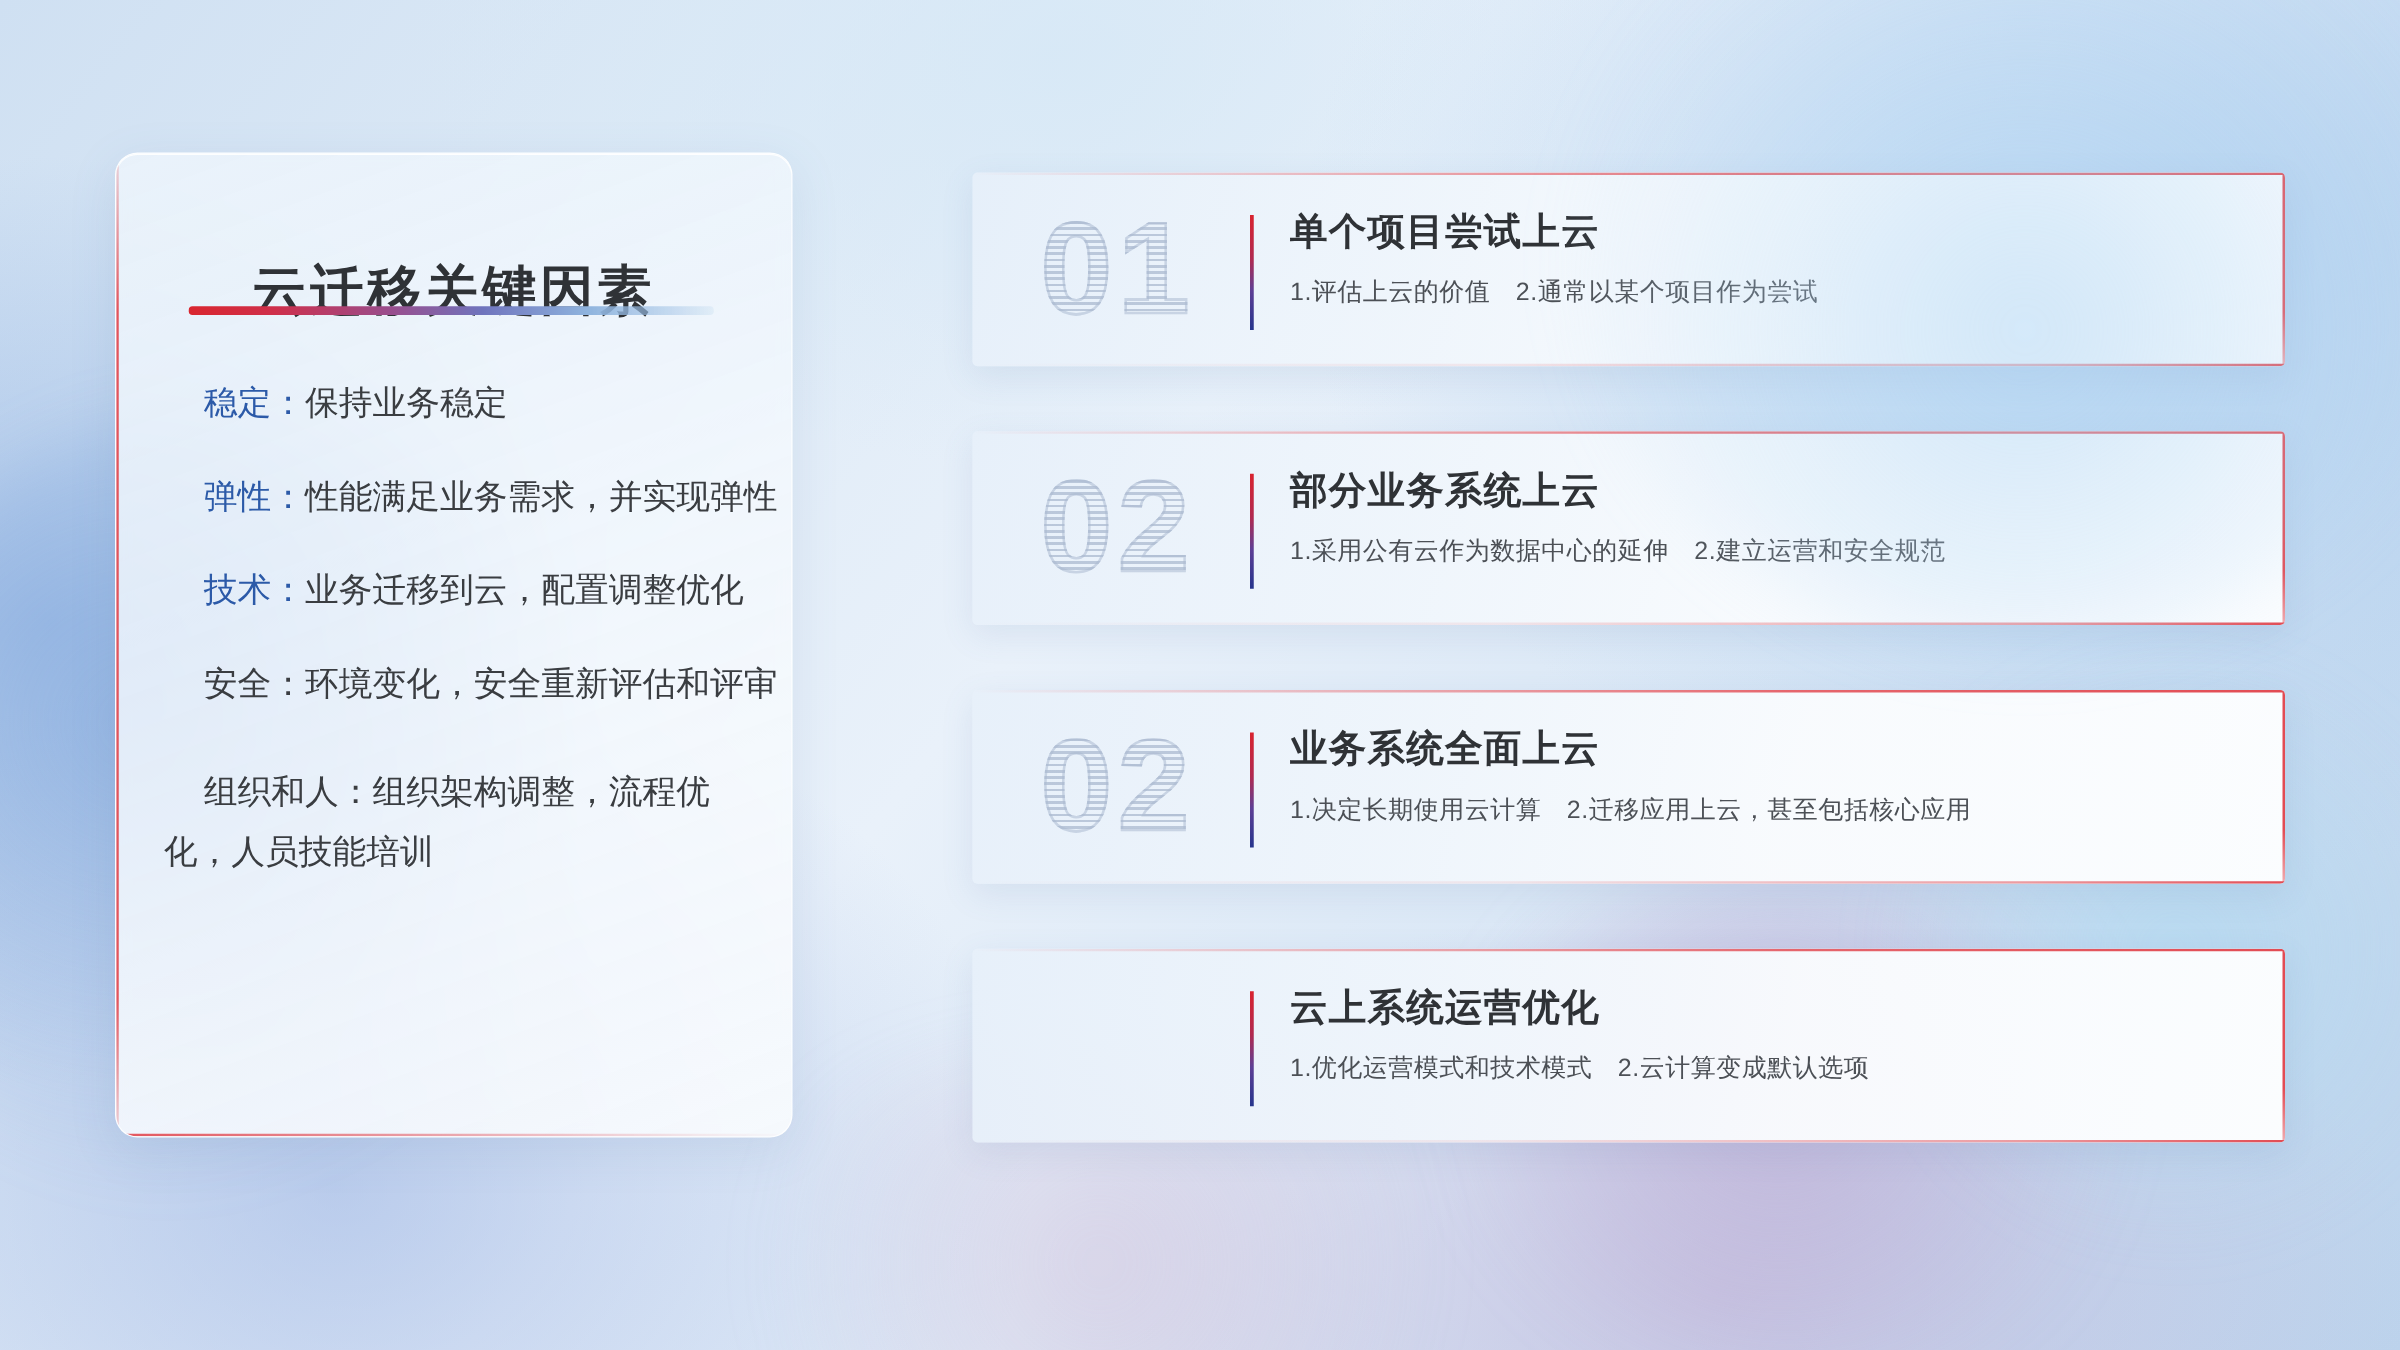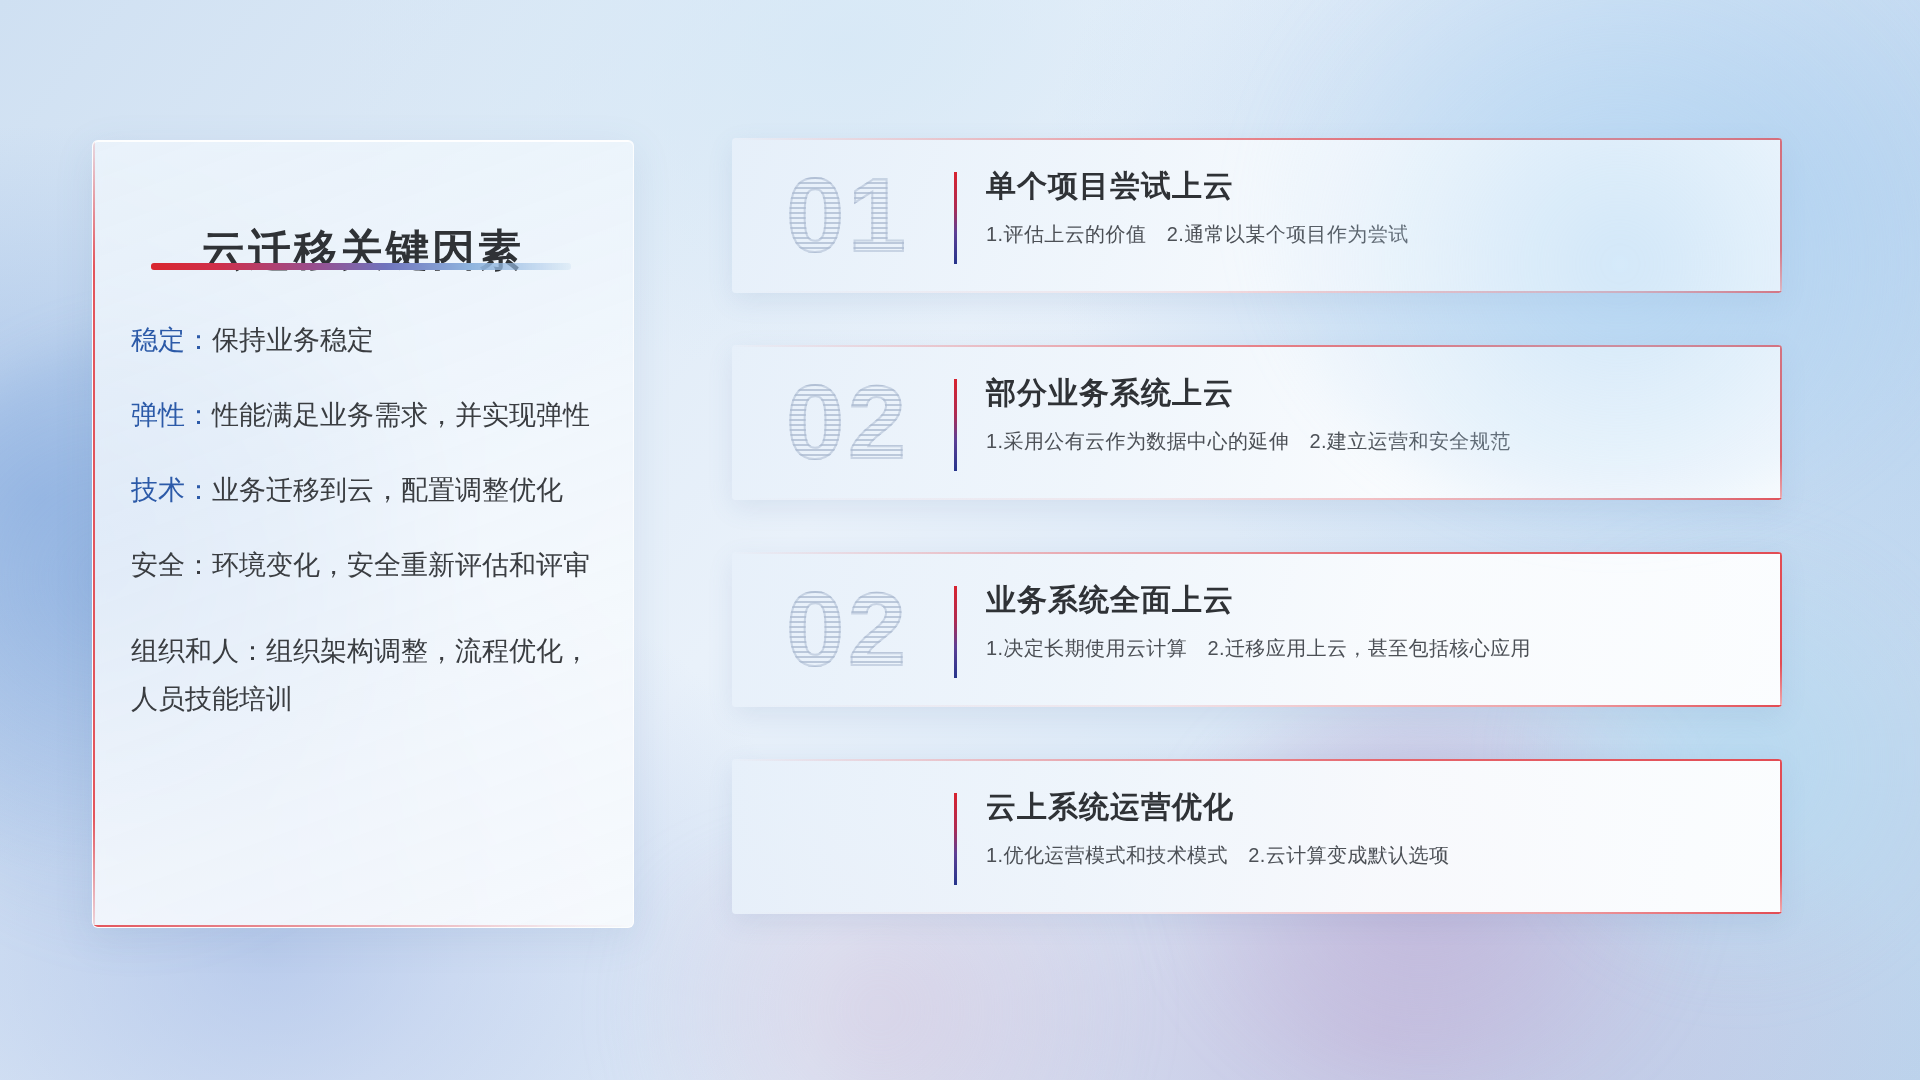--- a/index.html
+++ b/index.html
@@ -67,24 +67,24 @@
     left: 1500px; top: 520px;
     width: 480px; height: 480px;
     background: radial-gradient(circle at 50% 50%, rgba(168,216,240,0.48) 0%, rgba(168,216,240,0) 70%);
     filter: blur(26px);
   }
 
   
   #left-panel {
     position: absolute;
     left: 92px;
-    top: 140px;
+    top: 122px;
     width: 540px;
     height: 786px;
-    border-radius: 6px;
+    border-radius: 18px;
     background: linear-gradient(160deg, rgba(236,244,251,0.86) 0%, rgba(243,248,253,0.80) 40%, rgba(250,252,254,0.88) 100%);
     border: 1px solid rgba(255,255,255,0.85);
     box-shadow: 0 10px 38px rgba(85,120,170,0.13), inset 0 1px 0 rgba(255,255,255,0.9);
     backdrop-filter: blur(6px);
     overflow: hidden;
   }
   
   #left-panel-accent {
     position: absolute;
     left: 0; top: 0;
@@ -125,28 +125,28 @@
     top: 186px;
   }
   .factor-row {
     font-size: 27px;
     line-height: 1.0;
     margin-bottom: 48px;
     color: #3a3d41;
     white-space: nowrap;
   }
   .factor-row.wrap { white-space: normal; line-height: 1.78; }
-  .factor-label { color: #2c5aa8; }
+  .factor-label { color: #2c5aa8; margin-left: 32px; }
   .factor-label.plain { color: #3a3d41; }
   .factor-text { color: #3a3d41; }
 
   
   #steps {
     position: absolute;
-    left: 732px;
+    left: 778px;
     top: 138px;
     width: 1050px;
   }
   .step-card {
     position: relative;
     height: 155px;
     margin-bottom: 52px;
     border-radius: 4px;
     background: linear-gradient(103deg, rgba(231,240,250,0.90) 0%, rgba(240,246,252,0.92) 34%, rgba(250,252,254,0.95) 62%, rgba(253,254,255,0.97) 100%);
     box-shadow: 0 8px 26px rgba(92,124,170,0.12);

